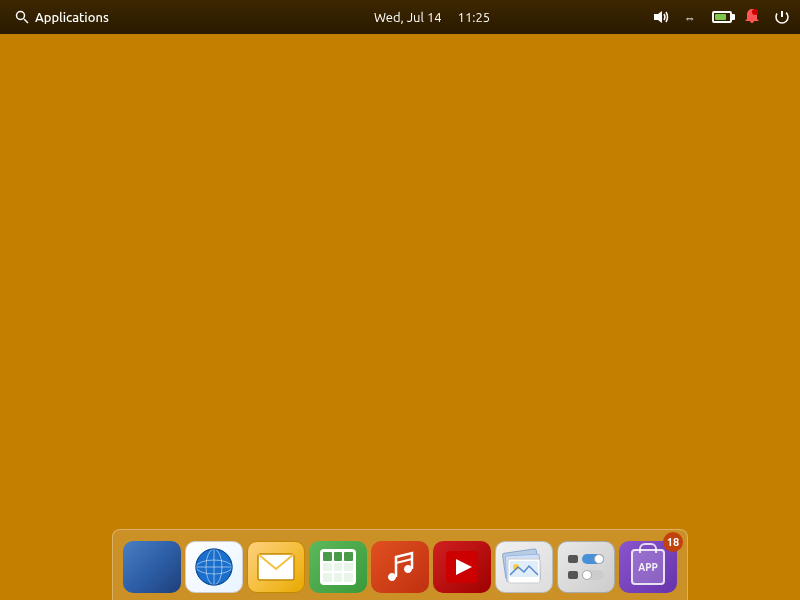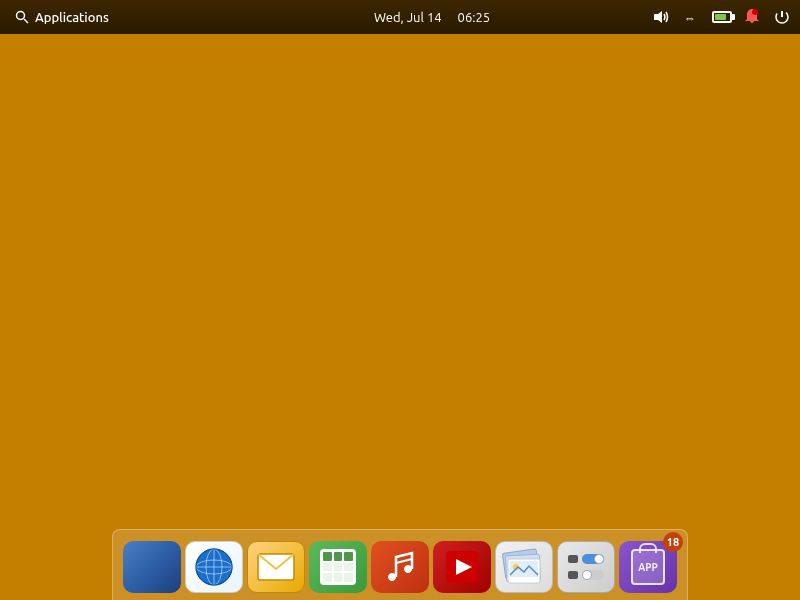--- a/index.html
+++ b/index.html
@@ -399,21 +399,21 @@
       <svg class="search-icon-svg" viewBox="0 0 16 16" fill="white">
         <circle cx="6.5" cy="6.5" r="4" stroke="white" stroke-width="1.5" fill="none"></circle>
         <line x1="10" y1="10" x2="14" y2="14" stroke="white" stroke-width="1.5"></line>
       </svg>
       <span>Applications</span>
     </div>
   </div>
 
   <div id="menubar-center">
     <span>Wed, Jul 14</span>
-    <span>06:25</span>
+    <span>11:25</span>
   </div>
 
   <div id="menubar-right">
     <div class="status-icon">
       <svg width="18" height="16" viewBox="0 0 18 16" fill="white">
         <polygon points="1,5 5,5 9,2 9,14 5,11 1,11"></polygon>
         <path d="M11 5 Q13 8 11 11" stroke="white" stroke-width="1.5" fill="none"></path>
         <path d="M13 3 Q16 8 13 13" stroke="white" stroke-width="1.5" fill="none"></path>
       </svg>
     </div>

